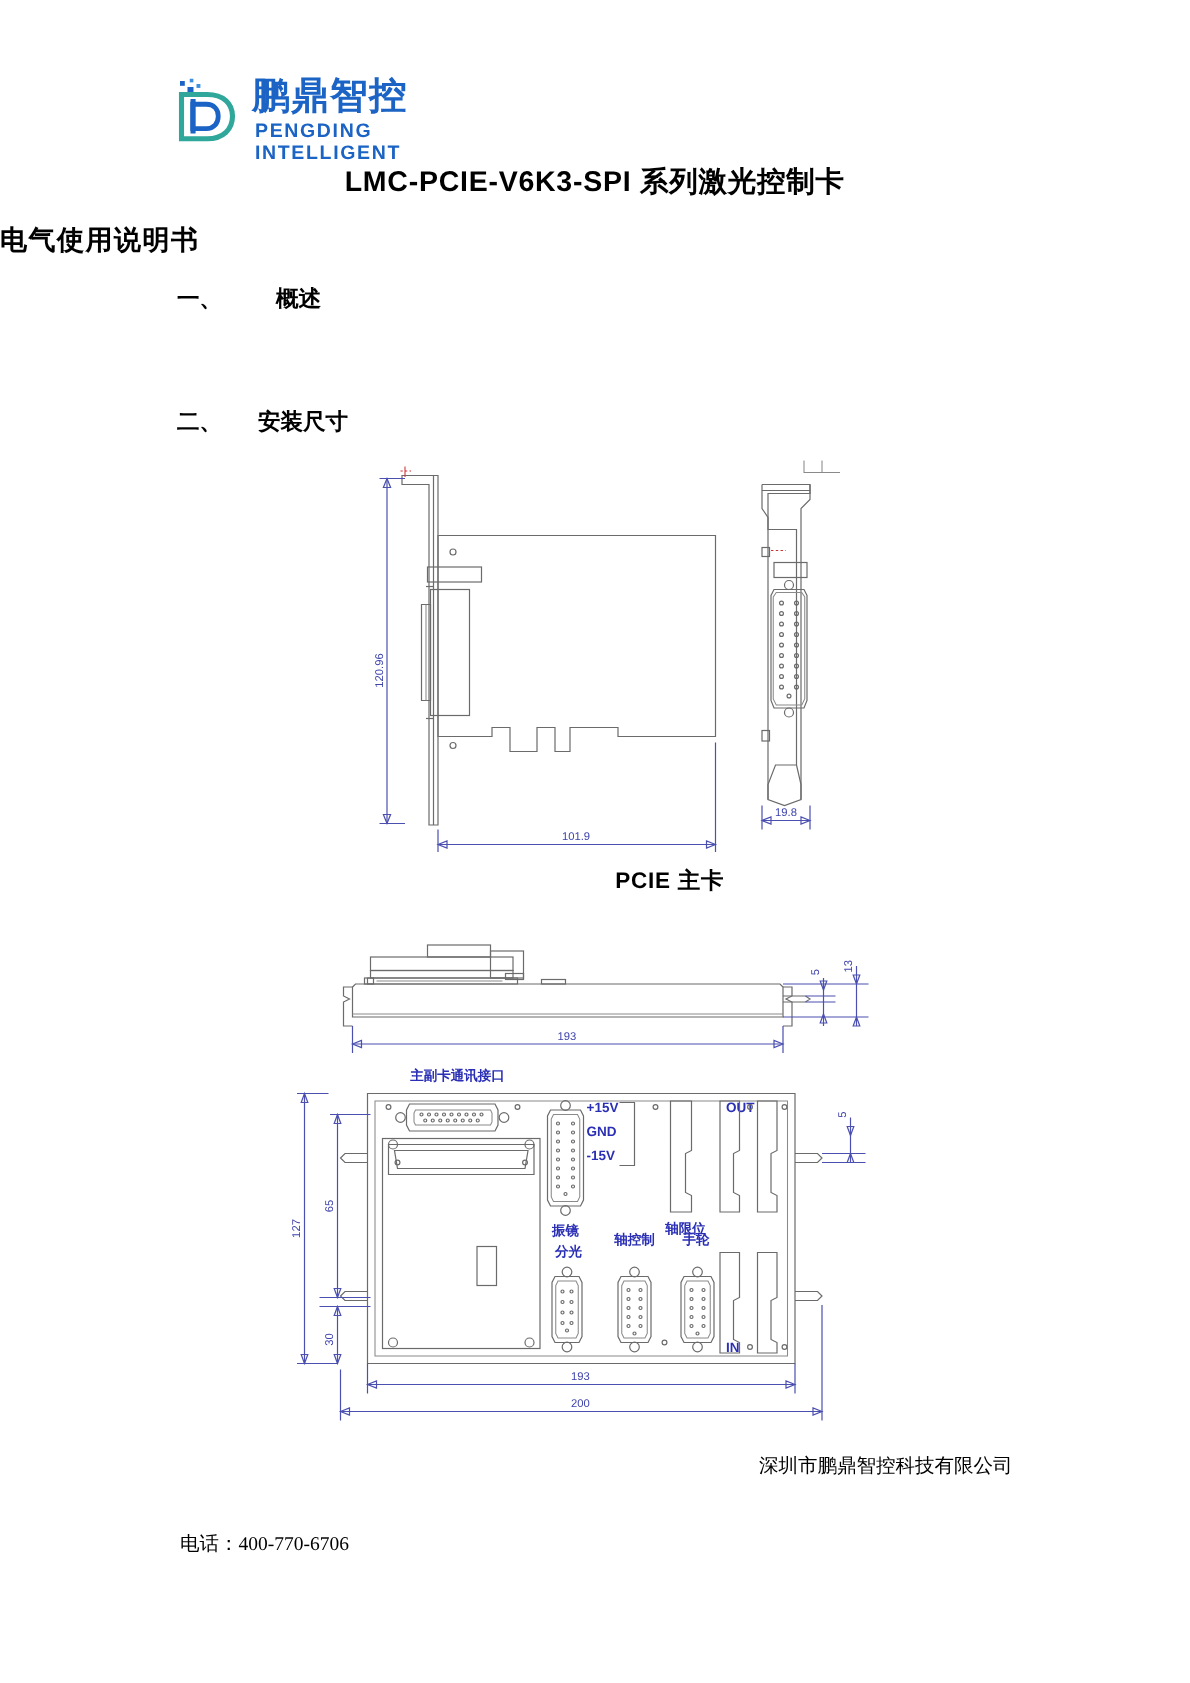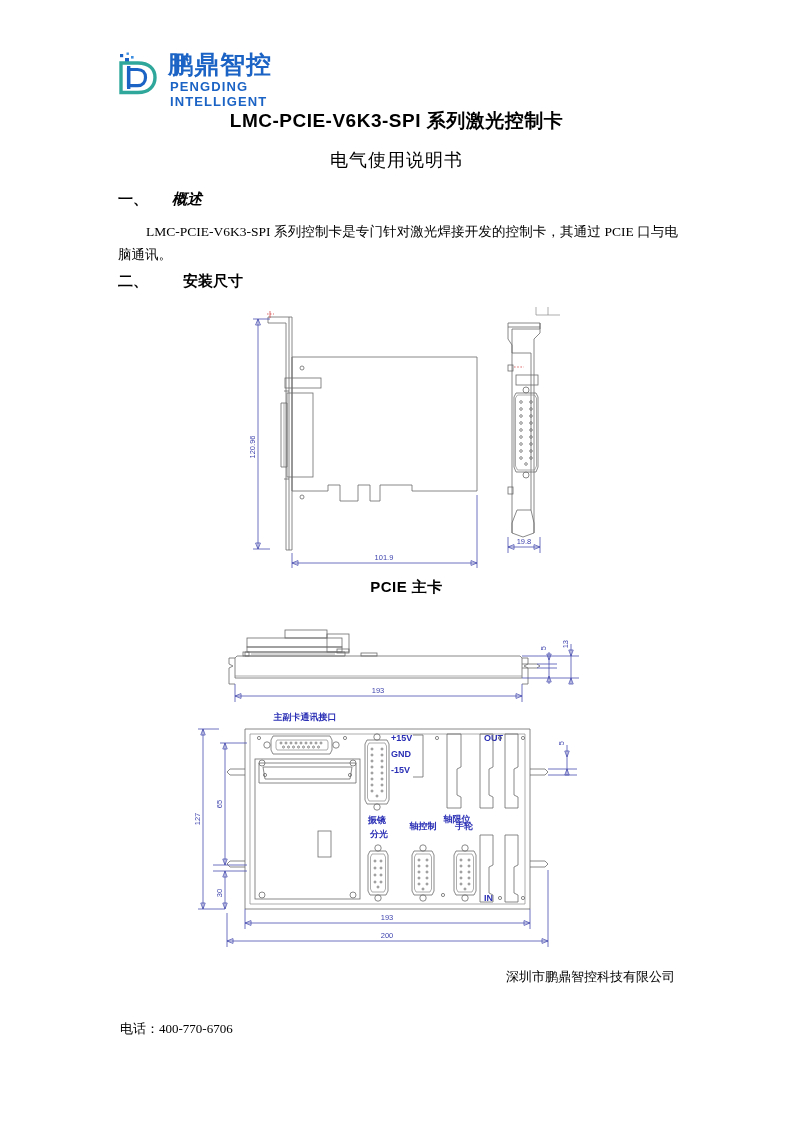--- a/index.html
+++ b/index.html
@@ -1,35 +1,35 @@
 <!DOCTYPE html>
 <html><head>
 <meta charset="utf-8">
 <style>
   html,body{margin:0;padding:0;background:#fff;}
   body{
     width:793px;height:1122px;position:relative;
     font-family:"Liberation Serif",serif;
     color:#000;overflow:hidden;
   }
-  .page{position:absolute;inset:0;}
+  .page{position:absolute;inset:0;padding-left:40px;}
 
   
   .logo-wrap{position:absolute;left:118px;top:48px;width:175px;height:52px;}
   .logo-mark{position:absolute;left:0;top:4px;width:46px;height:44px;}
   .logo-cn{position:absolute;left:50px;top:2px;font-family:"Liberation Sans",sans-serif;
     font-weight:bold;font-size:25px;color:#1b63c4;letter-spacing:1px;line-height:28px;}
   .logo-en{position:absolute;left:52px;top:31px;font-family:"Liberation Sans",sans-serif;
     font-weight:bold;font-size:13px;color:#1b63c4;letter-spacing:1.1px;}
 
   
   .doc-title{position:absolute;left:0;right:0;top:108px;text-align:center;
     font-family:"Liberation Sans",sans-serif;font-weight:bold;font-size:19px;letter-spacing:.5px;}
-  .doc-subtitle{position:absolute;left:0;right:0;top:148px;text-align:center;
-    font-family:"Liberation Sans",sans-serif;font-weight:normal;font-size:18px;letter-spacing:1px;}
+  .doc-subtitle{position:absolute;left:0;right:0;top:148px;text-align:left;
+    font-family:"Liberation Sans",sans-serif;font-weight:bold;font-size:18px;letter-spacing:1px;}
 
   
   .h-num{position:absolute;font-family:"Liberation Sans",sans-serif;font-weight:bold;font-size:15px;}
   .h-txt{position:absolute;font-family:"Liberation Sans",sans-serif;font-weight:bold;font-size:15px;}
   .body-p{position:absolute;font-size:13.5px;line-height:23px;text-align:justify;}
   .body-p .ind{display:inline-block;width:28px;}
 
   
   .fig-cap{position:absolute;width:100%;text-align:center;
     font-family:"Liberation Sans",sans-serif;font-weight:bold;font-size:15px;letter-spacing:.5px;margin-left:10px;}
@@ -64,25 +64,24 @@
       <rect x="9" y="14" width="3.4" height="23" fill="#1b63c4"></rect>
     </svg>
     <div class="logo-cn">鹏鼎智控</div>
     <div class="logo-en">PENGDING INTELLIGENT</div>
   </div>
 
   <div class="doc-title">LMC-PCIE-V6K3-SPI 系列激光控制卡</div>
   <div class="doc-subtitle">电气使用说明书</div>
 
   <div class="h-num" style="left:118px;top:190px;">一、</div>
-  <div class="h-txt" style="left:172px;top:190px;font-style:italic;">概述</div>
-  <div class="body-p" style="left:118px;top:220px;width:560px;"><span class="ind"></span><span>LMC-PCIE-V6K3-SPI 系列控制卡是专门针对激光焊接开发的控制卡，其通过 PCIE 口与电脑通讯。</span></div>
+  <div class="h-txt" style="left:184px;top:190px;">概述</div>
 
   <div class="h-num" style="left:118px;top:272px;">二、</div>
-  <div class="h-txt" style="left:172px;top:272px;margin-left:11px;">安装尺寸</div>
+  <div class="h-txt" style="left:172px;top:272px;">安装尺寸</div>
 
   <div class="dwg" style="left:240px;top:305px;">
     <svg width="330" height="270" viewBox="0 0 330 270">
 
       <path class="ln" d="M28 12 L52 12 L52 245 L46 245 L46 18 L28 18 Z"></path>
       <path class="ln" d="M49 12 L49 245"></path>
 
       <path class="redt" d="M30 6 L30 13"></path>
       <path class="redt" stroke-dasharray="1.5,1.5" d="M27 9 L34 9"></path>
 

